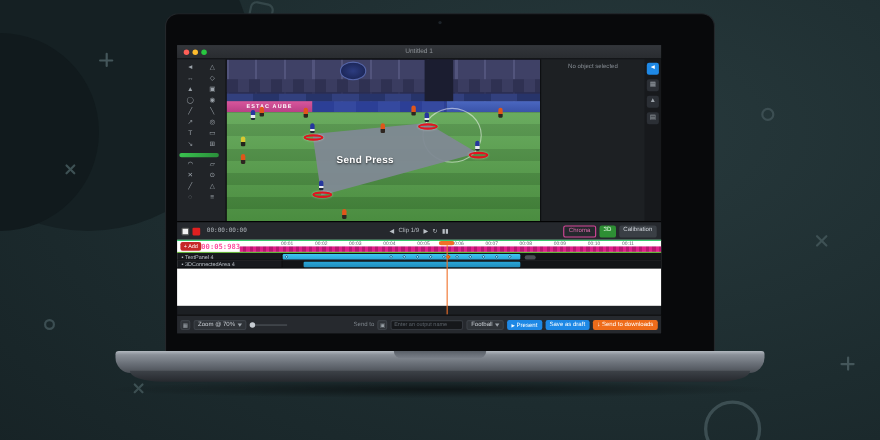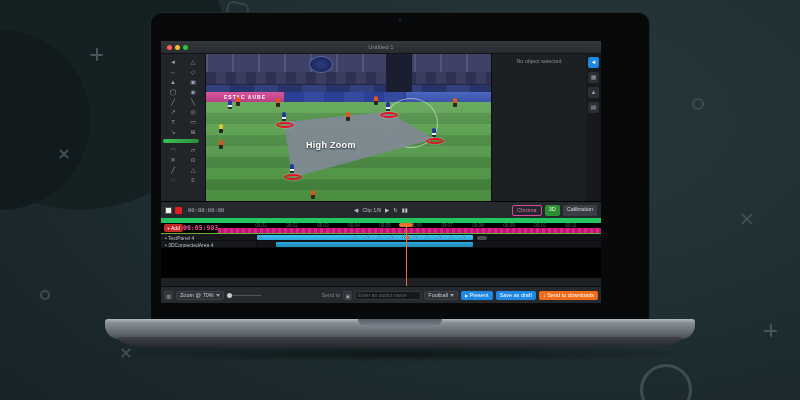--- a/index.html
+++ b/index.html
@@ -93,21 +93,21 @@
   .sw-red { background:#e02020; }
   .tc { font-family:"DejaVu Sans Mono",monospace; font-size:5.5px; color:#aeb4ba; margin-left:3px; }
   .tcenter { position:absolute; left:50%; transform:translateX(-50%); display:flex; gap:4px; align-items:center; color:#b9bfc5; font-size:5.5px; }
   .tbtn { cursor:pointer; }
   .chips { margin-left:auto; display:flex; gap:3px; }
   .chip { font-size:5.5px; line-height:9px; padding:0 4px; border-radius:2px; cursor:pointer; }
   .chip-chroma { border:1px solid #d8479a; color:#e06aad; }
   .chip-green { background:#2e8f34; color:#eaffea; }
   .chip-gray { background:#3a3f45; color:#cfd4da; }
 
-  .timeline { position:absolute; left:0; top:177px; width:440px; height:60px; background:#000000; border-top:5px solid #22c55e; }
+  .timeline { position:absolute; left:0; top:177px; width:440px; height:60px; background:#ffffff; border-top:1px solid #22c55e; }
   .rulerlabels { position:absolute; left:0; top:0; width:440px; height:5px; }
   .tick { position:absolute; top:0; font-size:4.5px; color:#5b6269; transform:translateX(-50%); }
   .mstrip { position:absolute; left:57px; top:5px; width:383px; height:5px;
     background:repeating-linear-gradient(90deg,#e0218a 0 3px,#b81670 3px 6px); }
   .gline { position:absolute; left:0; top:10px; width:440px; height:1px; background:#63b33a; }
   .addchip { position:absolute; left:3px; top:1px; background:#c62828; color:#fff; font-size:5px; line-height:8px; padding:0 3px; border-radius:2px; cursor:pointer; }
   .curtime { position:absolute; left:22px; top:1px; color:#ff4fa0; font-weight:bold; font-size:6.5px; font-family:"DejaVu Sans Mono",monospace; }
   .trackrow { position:absolute; left:0; width:440px; height:7px; border-bottom:1px solid #0d0e10; background:#17191d; cursor:pointer; }
   .trackname { position:absolute; left:4px; top:1px; font-size:5px; color:#b9bfc6; }
   .tracklane { position:absolute; left:95px; top:0; right:0; bottom:0; background:#121417; border-left:1px solid #0d0e10; }
@@ -221,21 +221,21 @@
             <div class="player p-blue" style="left: 22px; top: 46px;"></div>
             <div class="player p-orange" style="left: 30px; top: 43px;"></div>
             <div class="player p-orange" style="left: 70px; top: 44px;"></div>
             <div class="player p-orange" style="left: 140px; top: 58px;"></div>
             <div class="player p-orange" style="left: 105px; top: 136px;"></div>
             <div class="player p-orange" style="left: 13px; top: 86px;"></div>
             <div class="player p-orange" style="left: 168px; top: 42px;"></div>
             <div class="player p-orange" style="left: 247px; top: 44px;"></div>
             <div class="player p-ref" style="left: 13px; top: 70px;"></div>
           </div>
-        <div class="zlabel">High Zoom</div>
+        <div class="zlabel">Send Press</div>
       </div>
 
       <div class="rpanel">
         <div class="noobj">No object selected</div>
       </div>
 
       <div class="rstrip" id="rstrip">
           <div class="rbtn active">◄</div>
           <div class="rbtn">▦</div>
           <div class="rbtn">▲</div>

